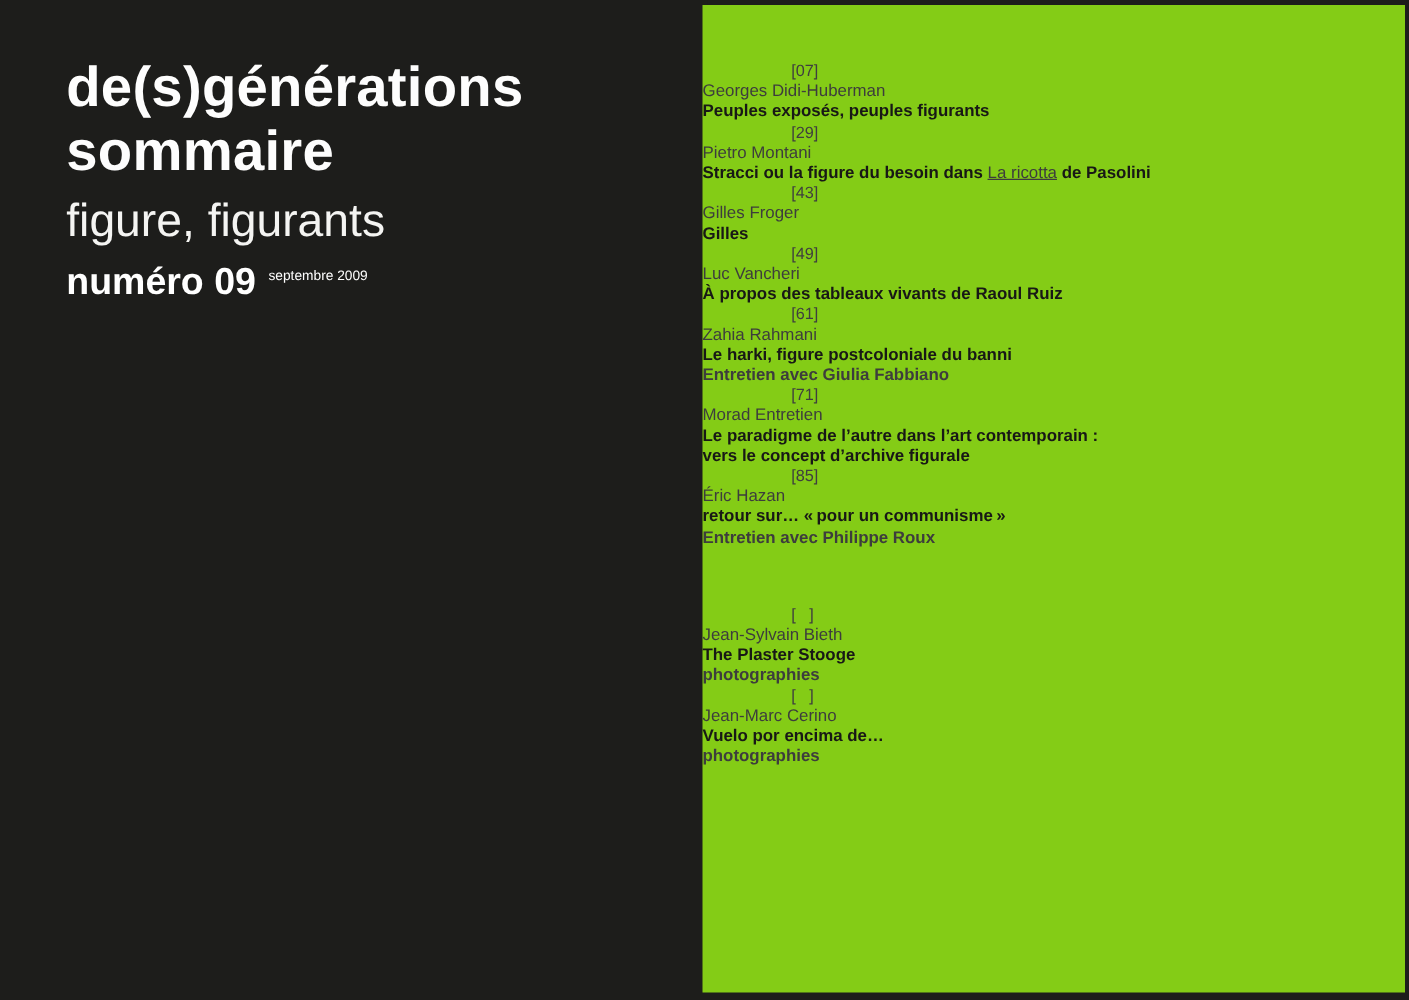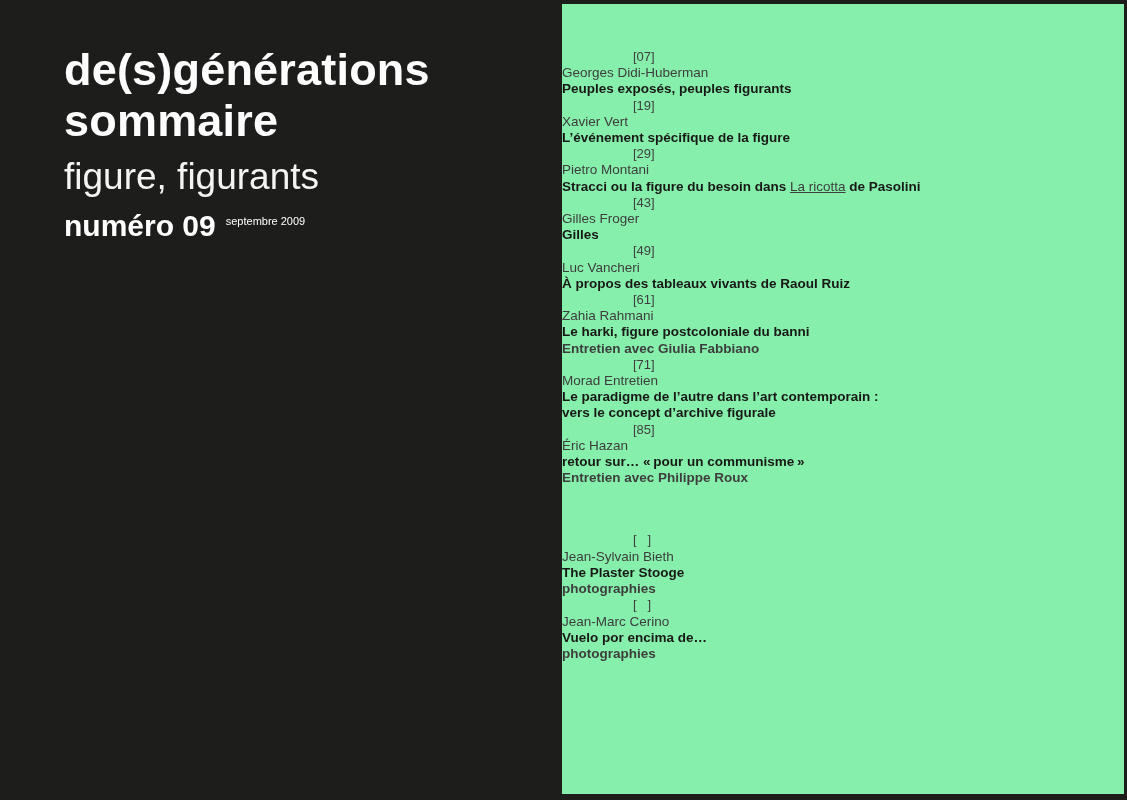--- a/index.html
+++ b/index.html
@@ -9,21 +9,21 @@
     height: 800px;
     position: relative;
     overflow: hidden;
     background: #1d1d1b;
     font-family: "Liberation Sans", "DejaVu Sans", sans-serif;
   }
 
   
   .cover {
     position: absolute;
-    left: 15px; top: 0;
+    left: 4px; top: 0;
     width: 562px; height: 676px;
     background: #1d1d1b;
     color: #ffffff;
   }
   .cover-text {
     position: absolute;
     left: 49px;
     top: 44px;
   }
   .cover h1 {
@@ -94,37 +94,30 @@
   <div class="cover-text">
     <h1><span>de(s)générations</span><br><span>sommaire</span></h1>
     <div class="cover-subtitle">figure, figurants</div>
     <div class="issue-line">
       <span class="issue-num">numéro 09</span>
       <span class="issue-date">septembre 2009</span>
     </div>
   </div>
 </div>
 
-<div class="page" style="background: #86efac;">
+<div class="page" style="background: #84cc16;">
   <div class="toc" id="toc">
   <div class="entry">
     <div class="num">[07]</div>
     <div class="lines">
       <div class="author">Georges Didi-Huberman</div>
     <div class="title-line"><span class="b">Peuples exposés, peuples figurants</span></div>
         </div>
   </div>
 
-  <div class="entry">
-    <div class="num">[19]</div>
-    <div class="lines">
-      <div class="author">Xavier Vert</div>
-    <div class="title-line"><span class="b">L’événement spécifique de la figure</span></div>
-        </div>
-  </div>
 
   <div class="entry">
     <div class="num">[29]</div>
     <div class="lines">
       <div class="author">Pietro Montani</div>
     <div class="title-line"><span class="b">Stracci ou la figure du besoin dans </span><span class="r">La ricotta</span><span class="b"> de Pasolini</span></div>
         </div>
   </div>
 
   <div class="entry">

